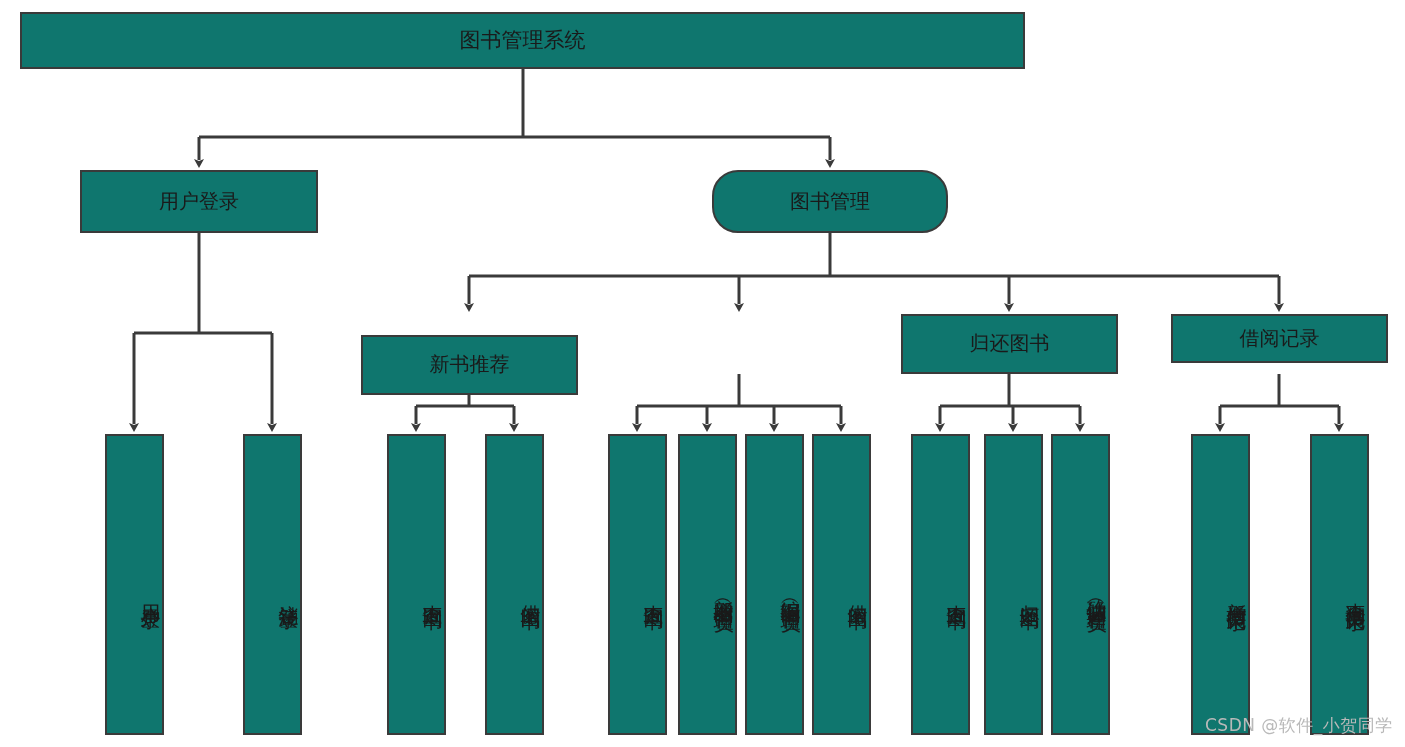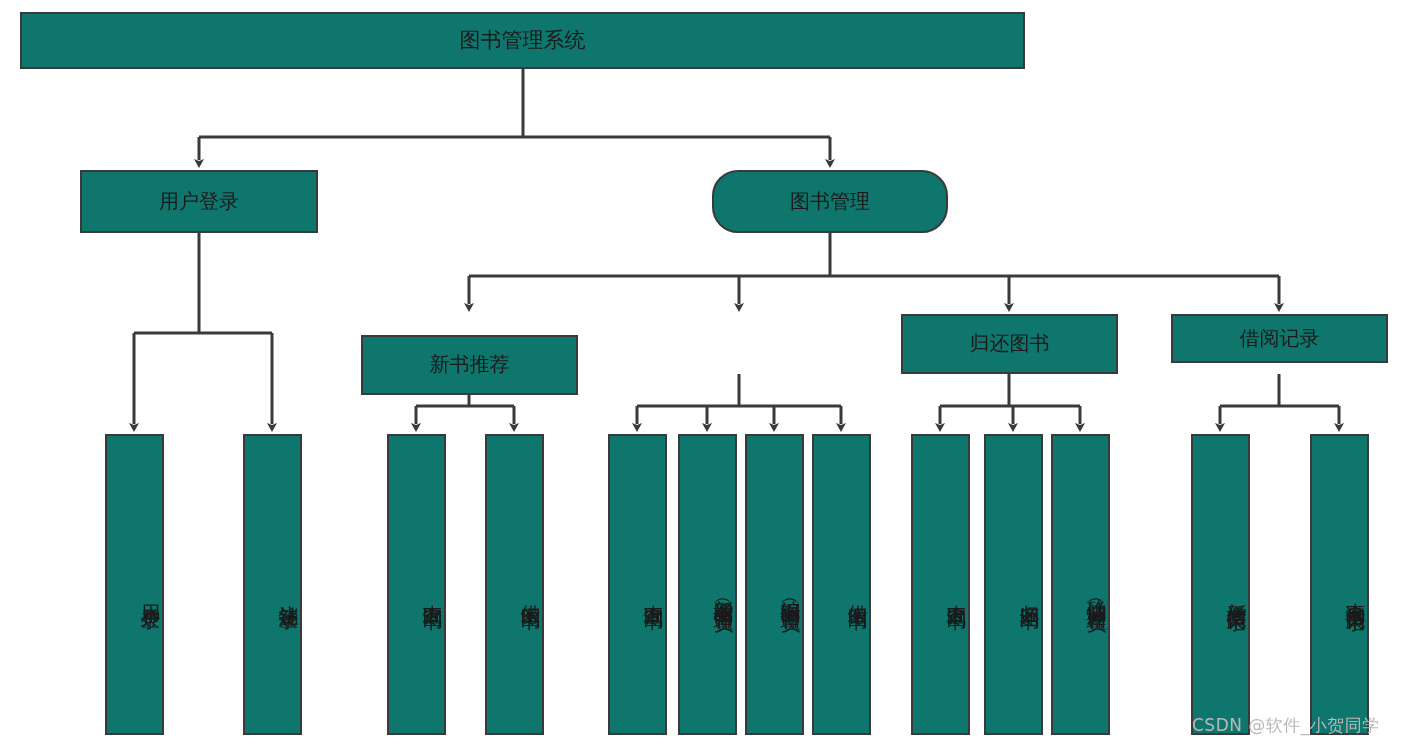--- a/index.html
+++ b/index.html
@@ -61,20 +61,21 @@
   }
   .watermark {
     position: absolute;
     left: 1192px;
     top: 714px;
     font-size: 17px;
     color: #b9b9b9;
     white-space: nowrap;
     z-index: 3;
     letter-spacing: 0.5px;
+    padding-left: 13px;
   }
 </style>
 </head>
 <body>
 
 <div id="stage">
 
   <svg id="wires" viewBox="0 0 1405 747" xmlns="http://www.w3.org/2000/svg">
     <defs>
       <marker id="arrow" markerWidth="9" markerHeight="10" refX="1" refY="5" orient="auto" markerUnits="userSpaceOnUse">

